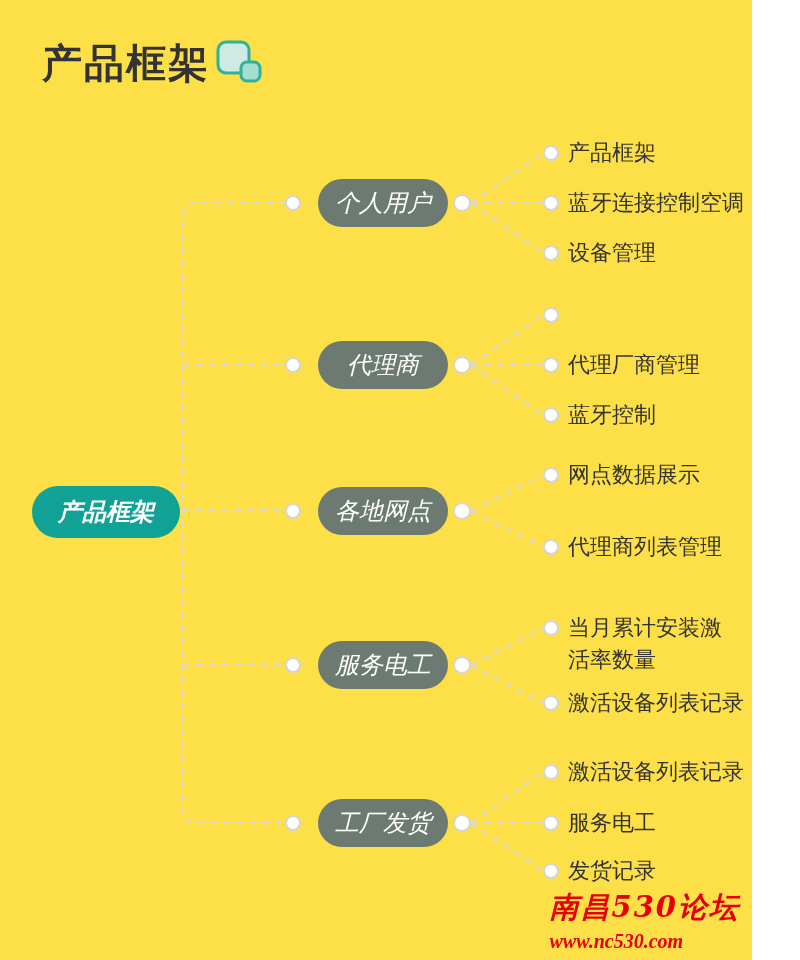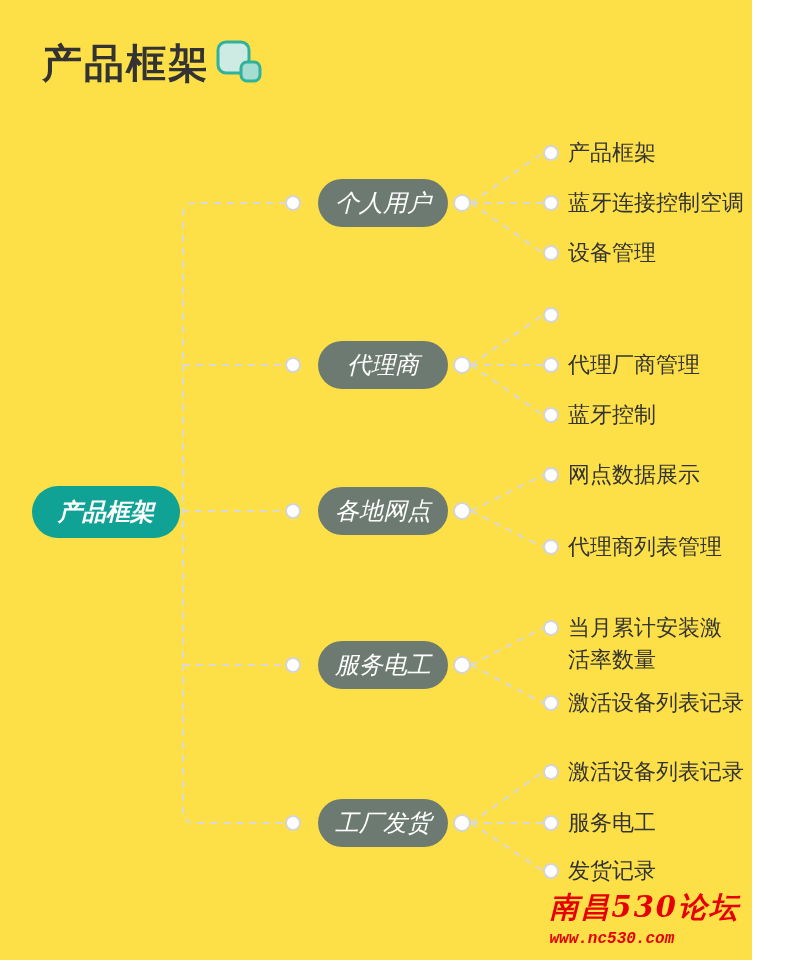--- a/index.html
+++ b/index.html
@@ -78,22 +78,22 @@
   }
   .watermark-line1 {
     font-family: "DejaVu Serif", "Liberation Serif", serif;
     font-size: 29px;
     font-weight: bold;
     font-style: italic;
     color: #e60000;
     letter-spacing: 2px;
   }
   .watermark-line2 {
-    font-family: Liberation Mono, monospace;
-    font-size: 16px;
+    font-family: Liberation Serif, serif;
+    font-size: 20px;
     font-weight: bold;
     font-style: italic;
     color: #e60000;
     margin-top: 2px;
   }
 </style>
 </head>
 <body>
 
 <div class="canvas">

